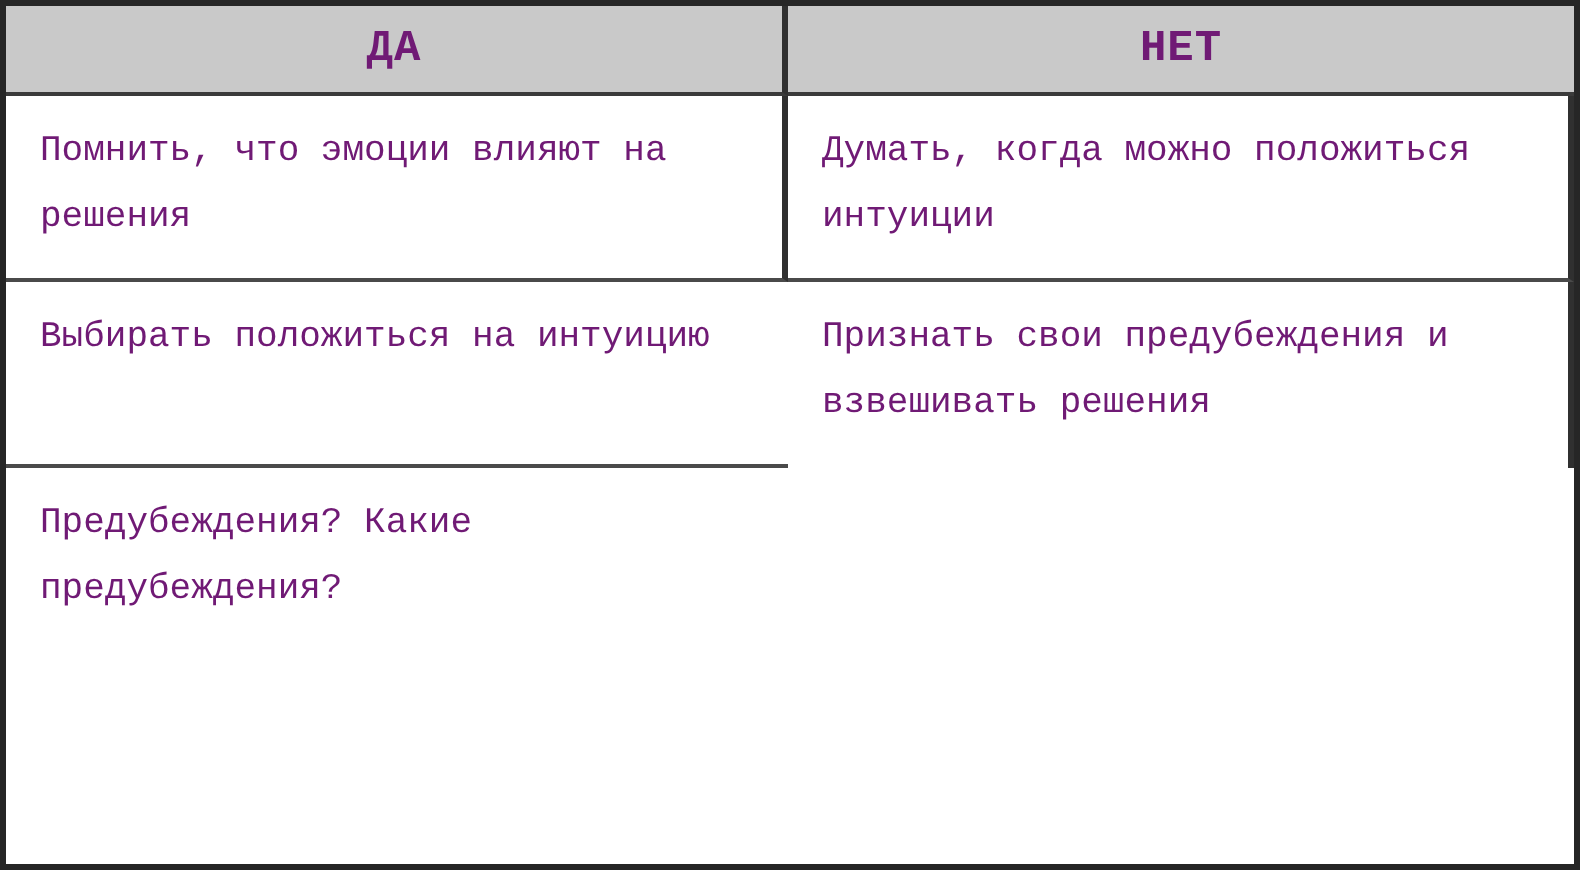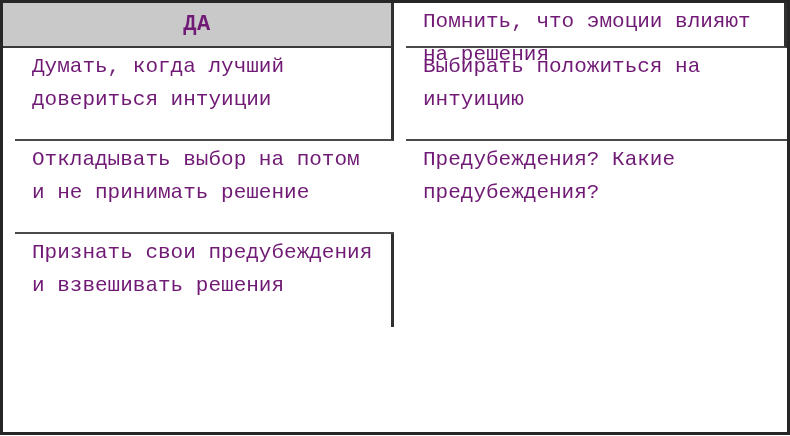--- a/index.html
+++ b/index.html
@@ -15,37 +15,36 @@
       font-family: Liberation Mono, monospace;
       color: #701a75;
     }
     .hcell {
       background: #c9c9c9;
       display: flex; align-items: center; justify-content: center;
       font-weight: bold; font-size: 22px; letter-spacing: 0.5px;
       border-bottom: 2px solid #3a3a3a;
     }
     .cell {
-      padding: 2px 17px 0 17px;
-      font-size: 21px; line-height: 33px;
+      padding: 12px 17px 0 17px;
+      font-size: 18px; line-height: 33px;
       border-bottom: 2px solid #4a4a4a;
       box-sizing: border-box;
-      margin-left: 12px;
     }
     .left { border-right: 3px solid #303030; }
     .last { border-bottom: none; }
   </style>
 </head>
 <body>
 
 <div class="table">
   <div class="hcell left">ДА</div>
+  <div class="hcell">НЕТ</div>
 
   <div class="cell left">Помнить, что эмоции влияют на решения</div>
 
-  <div class="cell left">Думать, когда лучший довериться интуиции</div>
+  <div class="cell left">Думать, когда можно положиться интуиции</div>
   <div class="cell">Выбирать положиться на интуицию</div>
 
-  <div class="cell">Откладывать выбор на потом и не принимать решение</div>
 
+  <div class="cell left last">Признать свои предубеждения и взвешивать решения</div>
   <div class="cell last">Предубеждения? Какие предубеждения?</div>
-  <div class="cell left last">Признать свои предубеждения и взвешивать решения</div>
 </div>
 
 </body></html>

